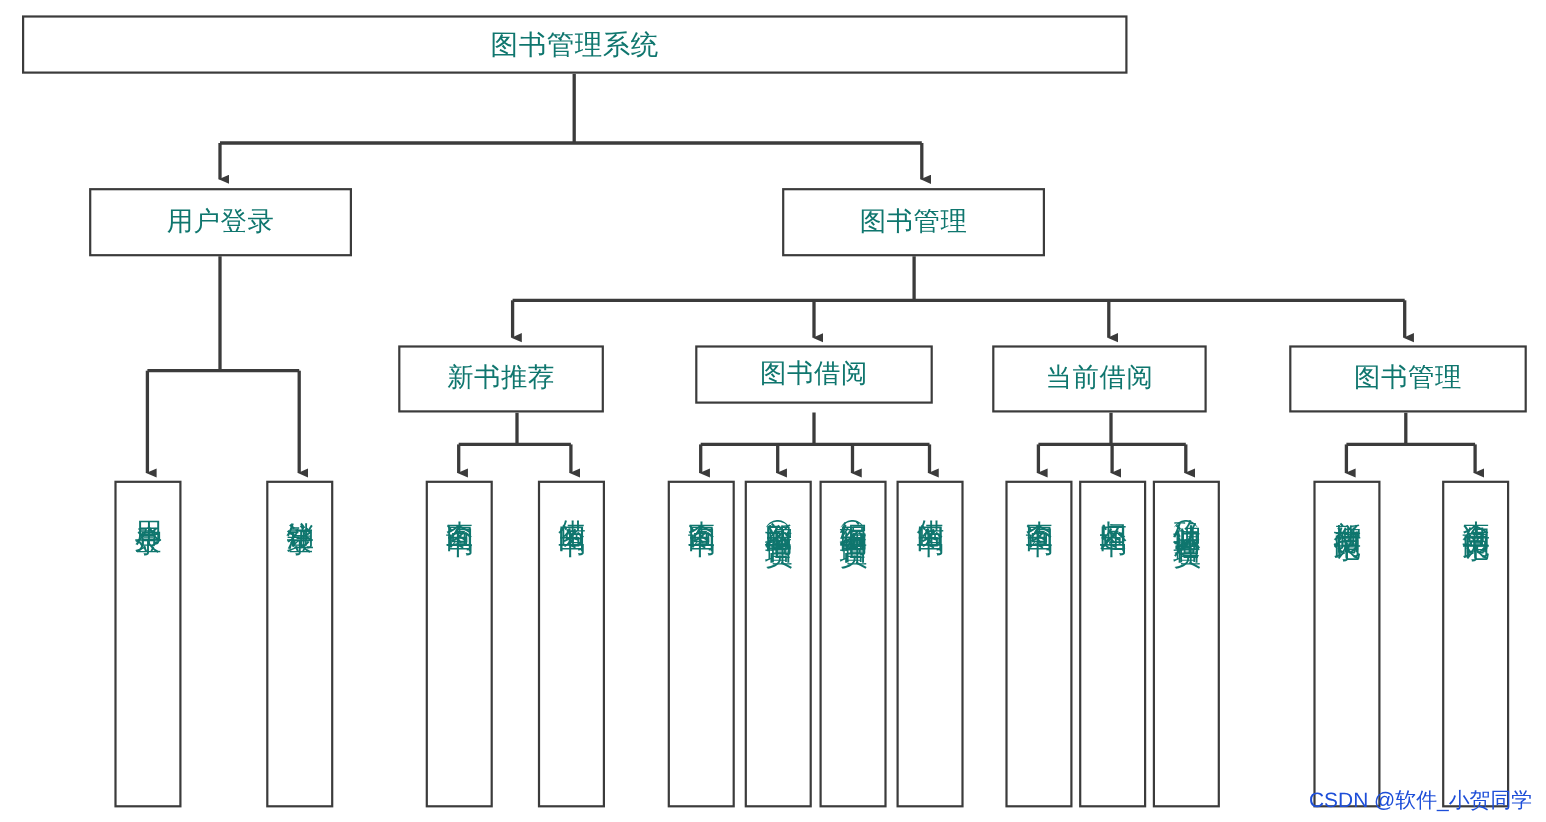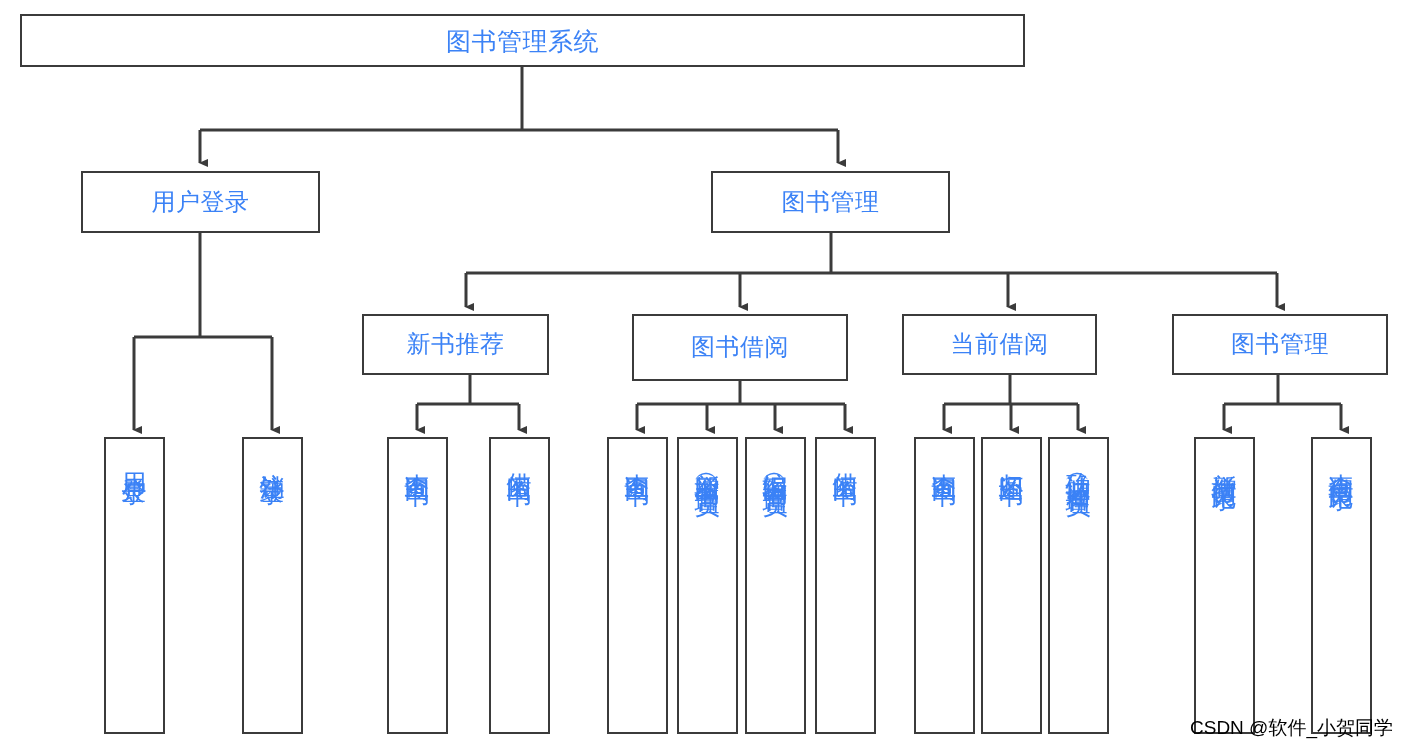--- a/index.html
+++ b/index.html
@@ -26,21 +26,21 @@
     pointer-events: none;
   }
   .node {
     position: absolute;
     box-sizing: border-box;
     border: 2px solid #3b3b3b;
     background: #ffffff;
     display: flex;
     align-items: center;
     justify-content: center;
-    color: #3b82f6;
+    color: #0f766e;
   }
   .node .lbl {
     display: block;
     text-align: center;
     line-height: 1.12;
   }
   .h-node .lbl {
     font-size: 24px;
     letter-spacing: 0.5px;
   }
@@ -55,21 +55,21 @@
   .v-node .lbl {
     writing-mode: vertical-rl;
     text-orientation: upright;
     font-size: 25px;
     letter-spacing: 3px;
     white-space: nowrap;
   }
   .watermark {
     position: absolute;
     font-size: 19px;
-    color: #000000;
+    color: #1d4ed8;
     white-space: nowrap;
     user-select: none;
   }
 </style>
 </head>
 <body>
 
 <div id="canvas">
 
   <svg class="edges" viewBox="0 0 1405 747">
@@ -131,21 +131,21 @@
   </div>
 
   <div class="node h-node" style="left:711px; top:171px; width:239px; height:62px;">
     <span class="lbl">图书管理</span>
   </div>
 
   <div class="node h-node" style="left:362px; top:314px; width:187px; height:61px;">
     <span class="lbl">新书推荐</span>
   </div>
 
-  <div class="node h-node" style="left:632px; top:314px; width:216px; height:67px;">
+  <div class="node h-node" style="left:632px; top:314px; width:216px; height:53px;">
     <span class="lbl">图书借阅</span>
   </div>
 
   <div class="node h-node" style="left:902px; top:314px; width:195px; height:61px;">
     <span class="lbl">当前借阅</span>
   </div>
 
   <div class="node h-node" style="left:1172px; top:314px; width:216px; height:61px;">
     <span class="lbl">图书管理</span>
   </div>

